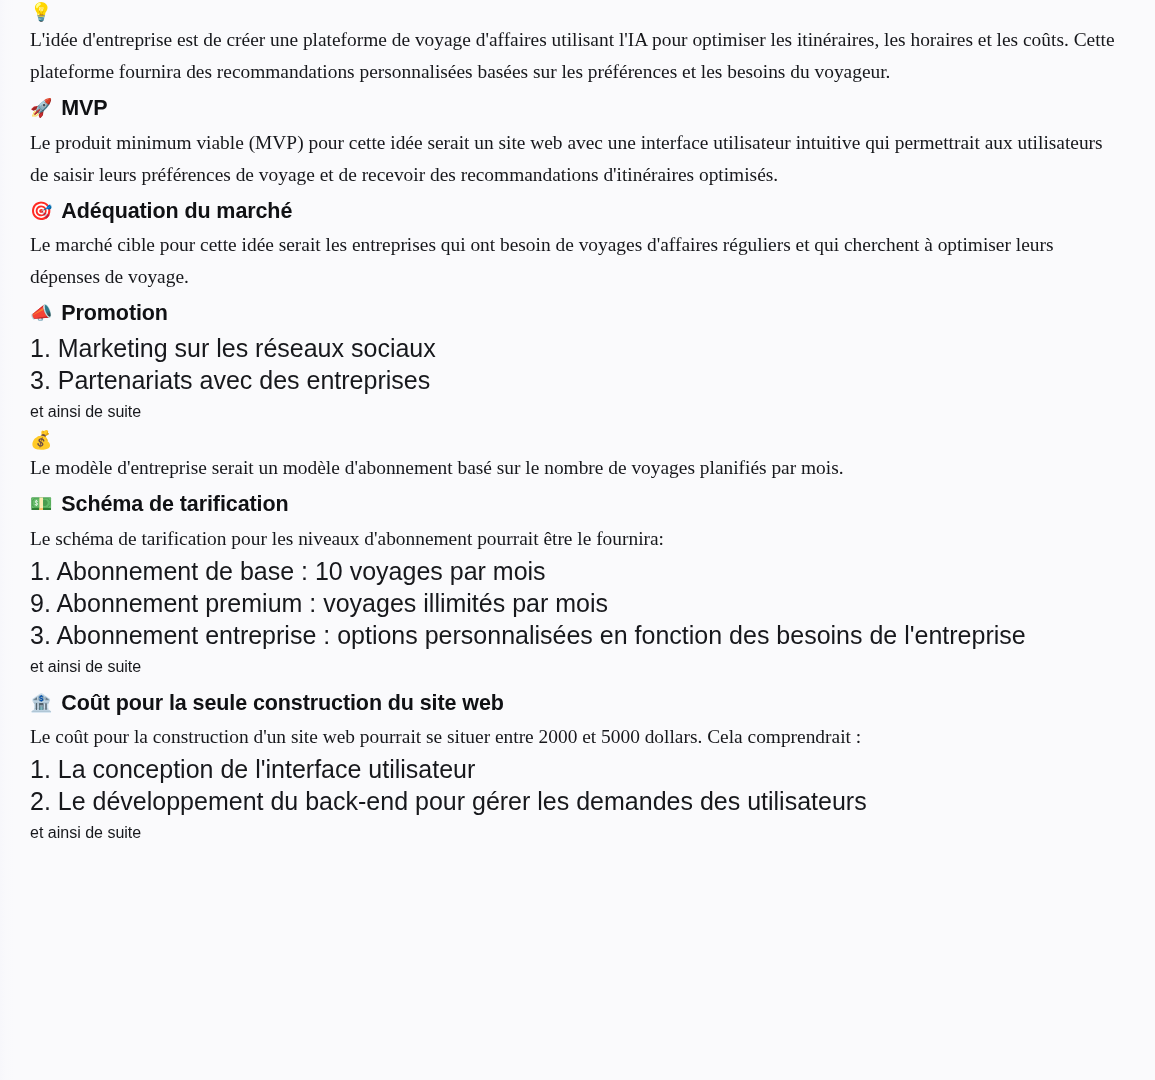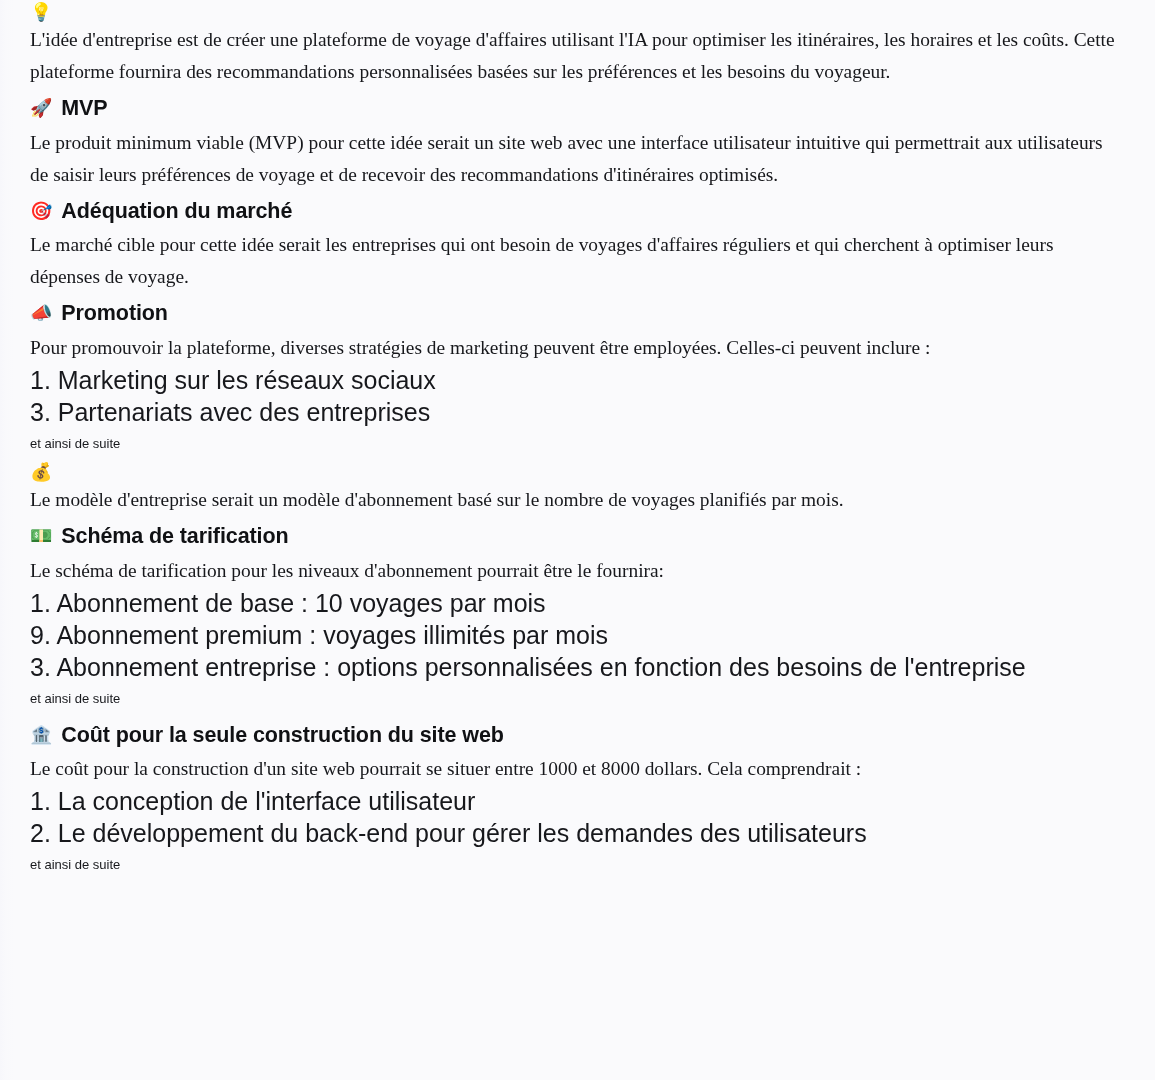--- a/index.html
+++ b/index.html
@@ -55,21 +55,21 @@
     font-family: Liberation Serif, serif;
   }
   .li {
     font-size: 25px;
     line-height: 32px;
     margin: 0;
     padding: 0;
     color: #17181c;
   }
   .trail {
-    font-size: 13px;
+    font-size: 16px;
     line-height: 32px;
     margin: 0;
     color: #17181c;
   }
   .narrow { max-width: 1030px; }
 </style>
 </head>
 <body>
 
 <div id="doc">
@@ -91,21 +91,20 @@
         <span class="emoji">🎯</span>
         <span class="htext">Adéquation du marché</span>
       </div>
       <p class="para narrow">Le marché cible pour cette idée serait les entreprises qui ont besoin de voyages d'affaires réguliers et qui cherchent à optimiser leurs dépenses de voyage.</p>
     </div>
     <div class="section">
       <div class="heading">
         <span class="emoji">📣</span>
         <span class="htext">Promotion</span>
       </div>
-      <p class="para narrow">Pour promouvoir la plateforme, diverses stratégies de marketing peuvent être employées. Celles-ci peuvent inclure :</p>
       <div class="li">1. Marketing sur les réseaux sociaux</div>
       <div class="li">3. Partenariats avec des entreprises</div>
       <div class="trail">et ainsi de suite</div>
     </div>
     <div class="section">
       <div class="heading">
         <span class="emoji">💰</span>
       </div>
       <p class="para narrow">Le modèle d'entreprise serait un modèle d'abonnement basé sur le nombre de voyages planifiés par mois.</p>
     </div>
@@ -118,18 +117,18 @@
       <div class="li">1. Abonnement de base : 10 voyages par mois</div>
       <div class="li">9. Abonnement premium : voyages illimités par mois</div>
       <div class="li">3. Abonnement entreprise : options personnalisées en fonction des besoins de l'entreprise</div>
       <div class="trail">et ainsi de suite</div>
     </div>
     <div class="section">
       <div class="heading">
         <span class="emoji">🏦</span>
         <span class="htext">Coût pour la seule construction du site web</span>
       </div>
-      <p class="para">Le coût pour la construction d'un site web pourrait se situer entre 1000 et 8000 dollars. Cela comprendrait :</p>
+      <p class="para">Le coût pour la construction d'un site web pourrait se situer entre 2000 et 5000 dollars. Cela comprendrait :</p>
       <div class="li">1. La conception de l'interface utilisateur</div>
       <div class="li">2. Le développement du back-end pour gérer les demandes des utilisateurs</div>
       <div class="trail">et ainsi de suite</div>
     </div>
   </div>
 
 </body></html>

